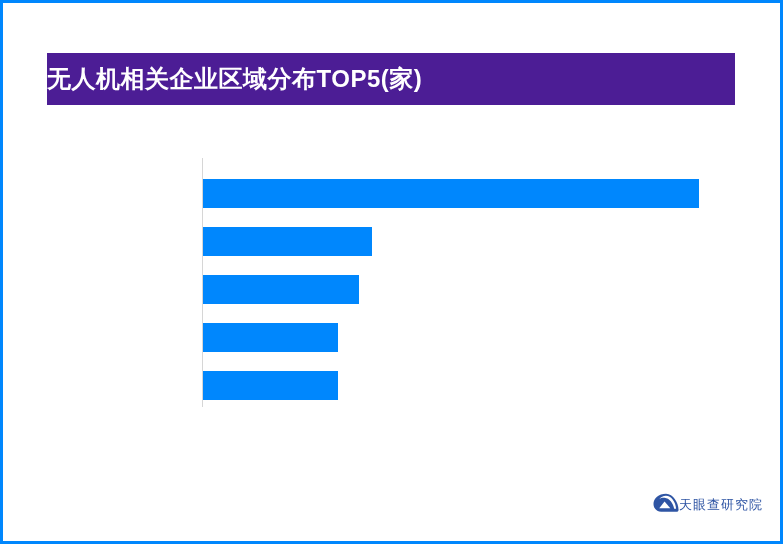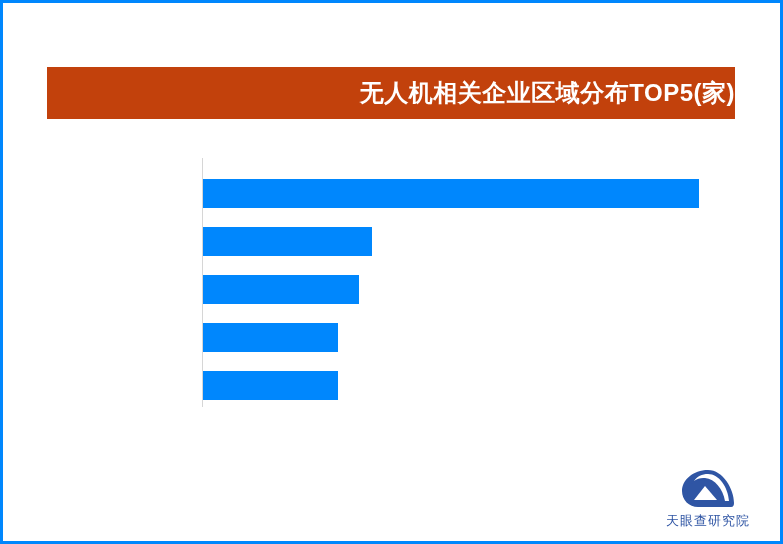--- a/index.html
+++ b/index.html
@@ -18,27 +18,27 @@
     background: #ffffff;
     box-sizing: border-box;
     border: 3px solid #0087fd;
     overflow: hidden;
   }
 
   
   .title-banner {
     position: absolute;
     left: 44px;
-    top: 64px;
+    top: 50px;
     width: 688px;
     height: 52px;
-    background: #c2410c;
+    background: #4c1d95;
     display: flex;
     align-items: center;
-    justify-content: flex-end;
+    justify-content: flex-start;
   }
   .title-text {
     color: #ffffff;
     font-size: 24px;
     font-weight: bold;
     letter-spacing: 0.5px;
     white-space: nowrap;
     line-height: 1;
   }
 
@@ -82,21 +82,21 @@
     white-space: nowrap;
   }
 
   .logo-block {
     position: absolute;
     left: 650px;
     top: 466px;
     width: 110px;
     height: 68px;
     display: flex;
-    flex-direction: column;
+    flex-direction: row;
     align-items: center;
     justify-content: flex-start;
   }
   .logo-mark {
     width: 54px;
     height: 40px;
     display: block;
   }
   .logo-word {
     margin-top: 3px;

